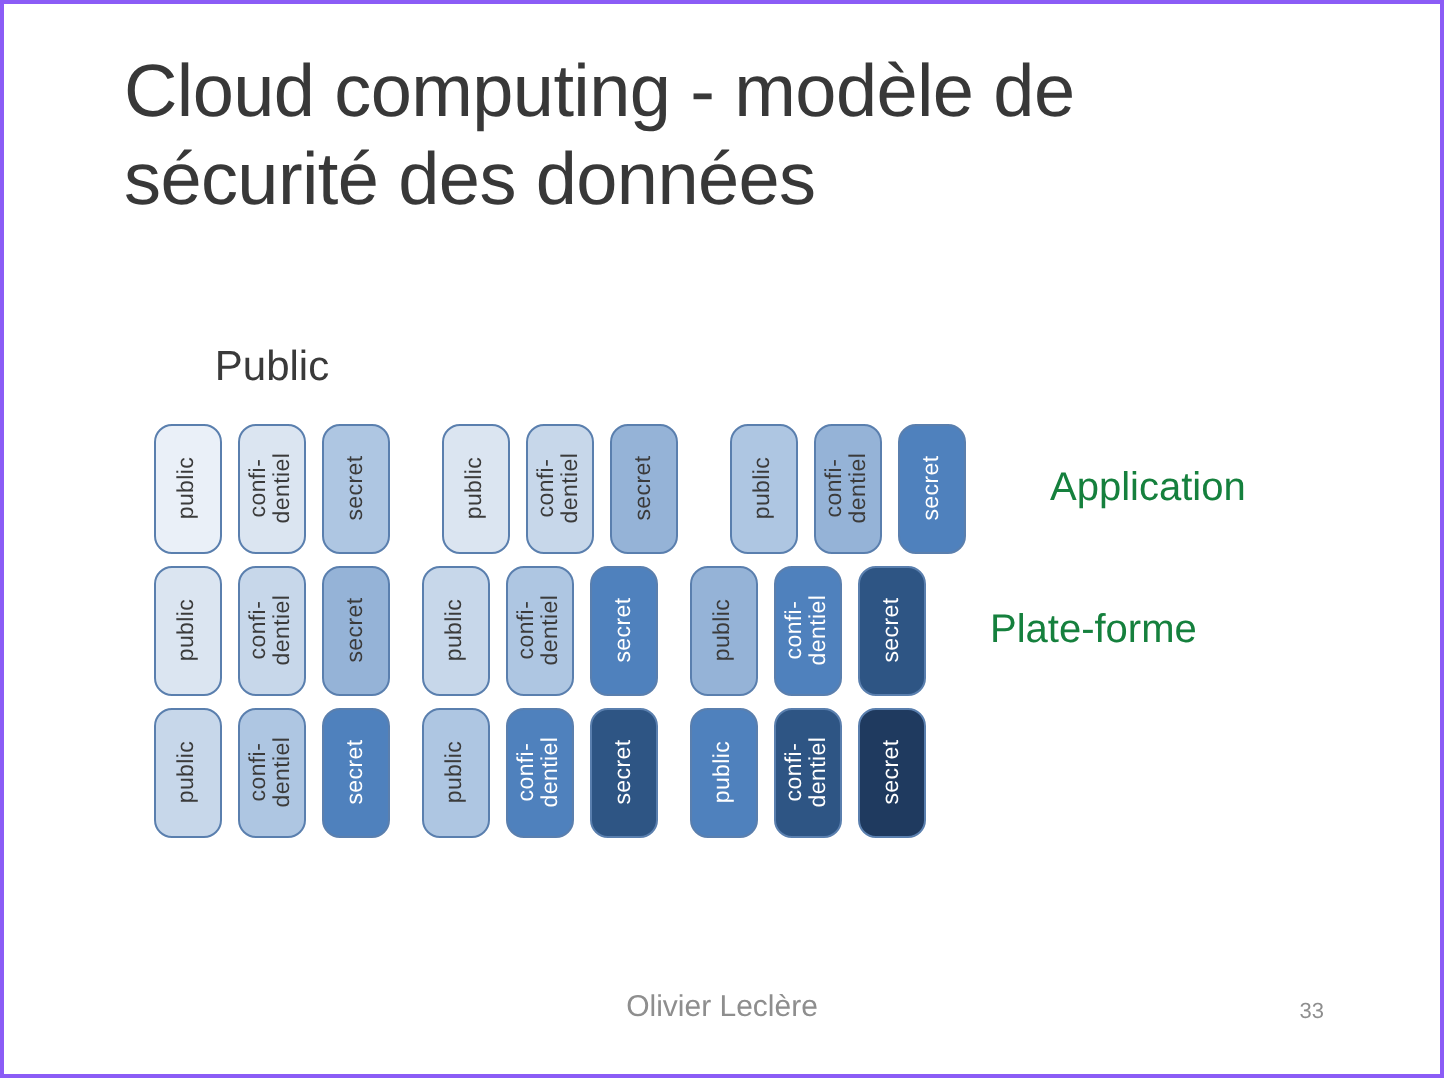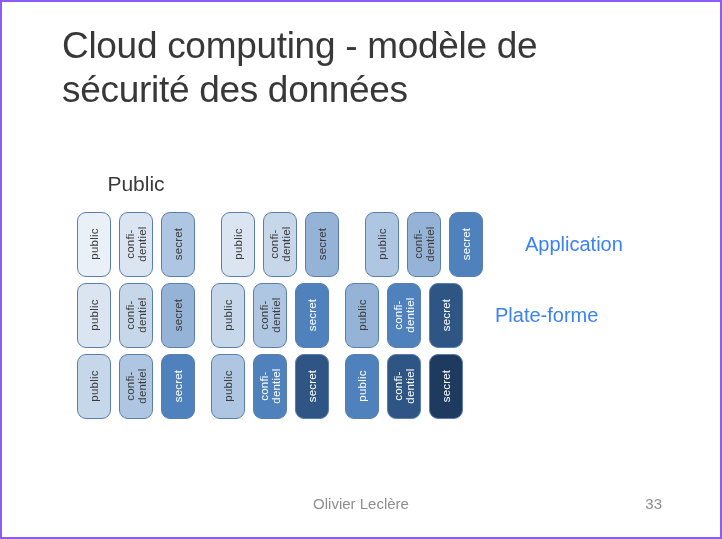--- a/index.html
+++ b/index.html
@@ -65,37 +65,37 @@
     transform: rotate(-90deg);
     font-size: 11.5px;
     line-height: 1.05;
     white-space: pre-line;
     text-align: center;
     letter-spacing: 0.2px;
   }
   .row-label {
     margin-left: 16px;
     font-size: 20px;
-    color: #3b82f6;
+    color: #15803d;
     white-space: nowrap;
   }
   .footer-author {
     position: absolute;
     left: 0;
     right: 0;
     bottom: 25px;
     text-align: center;
     font-size: 15px;
     color: #8e8e8e;
   }
   .footer-page {
     position: absolute;
     right: 58px;
     bottom: 25px;
-    font-size: 15px;
+    font-size: 11px;
     color: #8e8e8e;
   }
 </style>
 </head>
 <body>
 
 <div class="slide">
 
   <div class="title">Cloud computing - modèle de sécurité des données</div>
 

